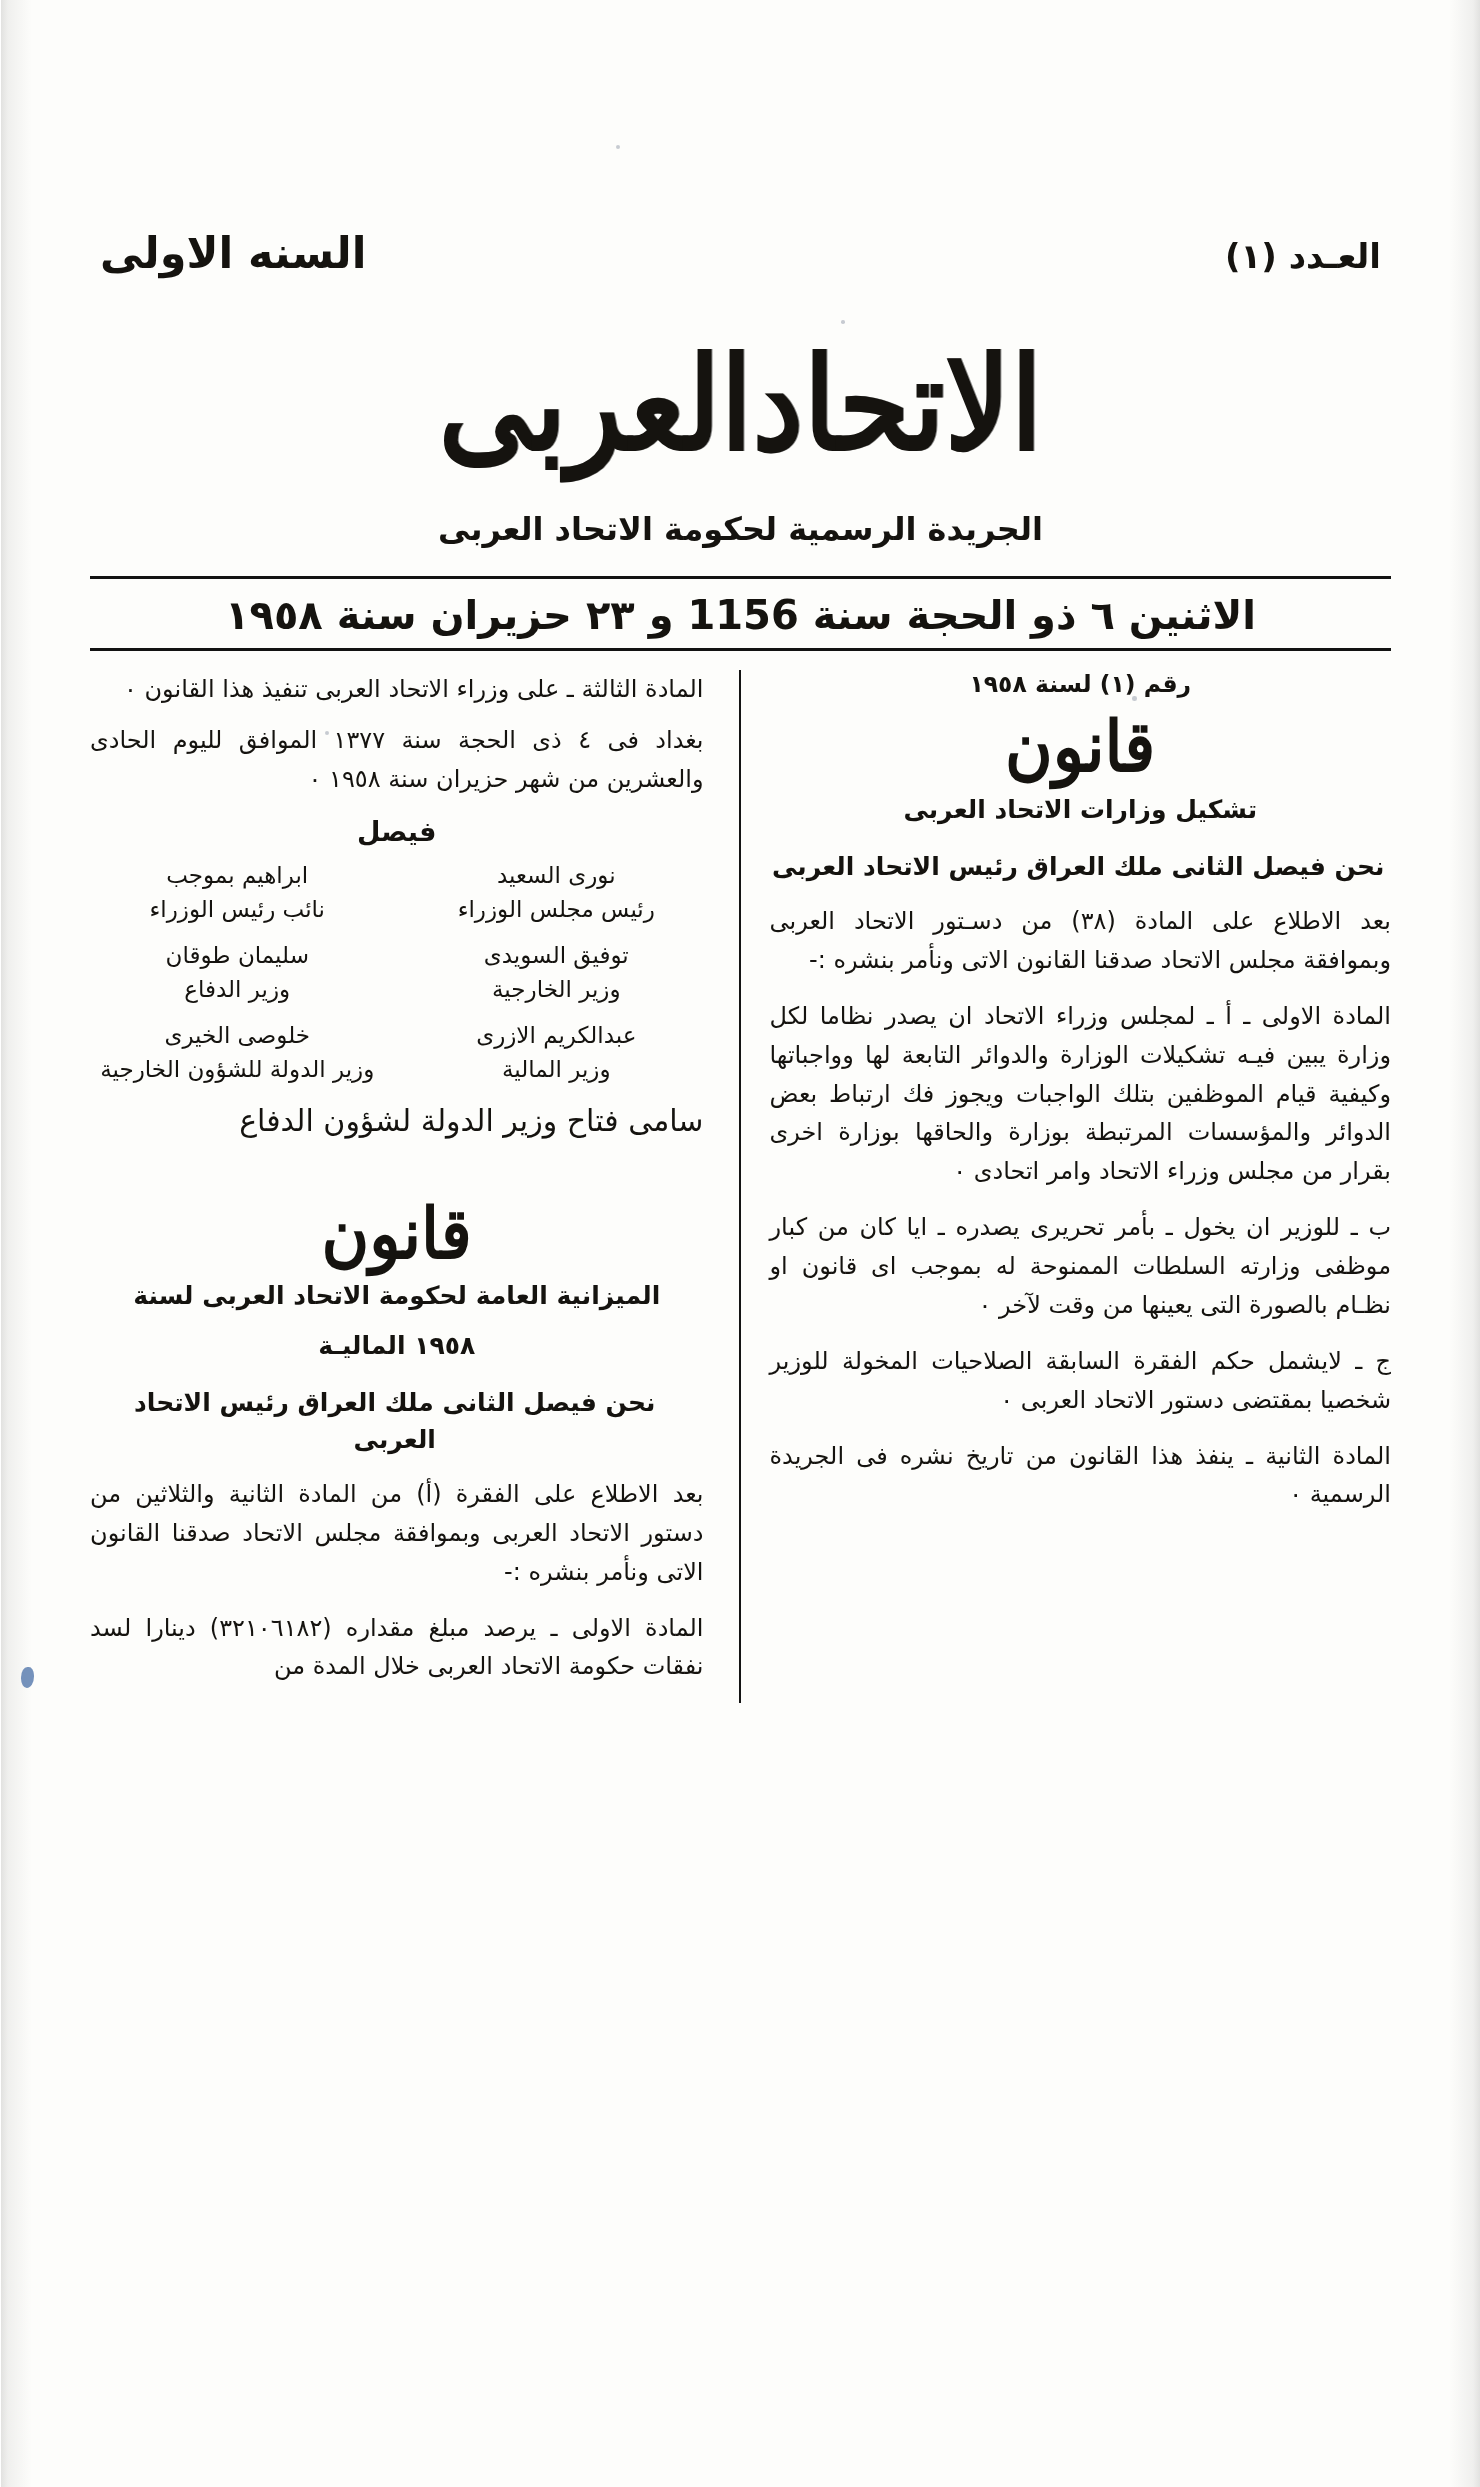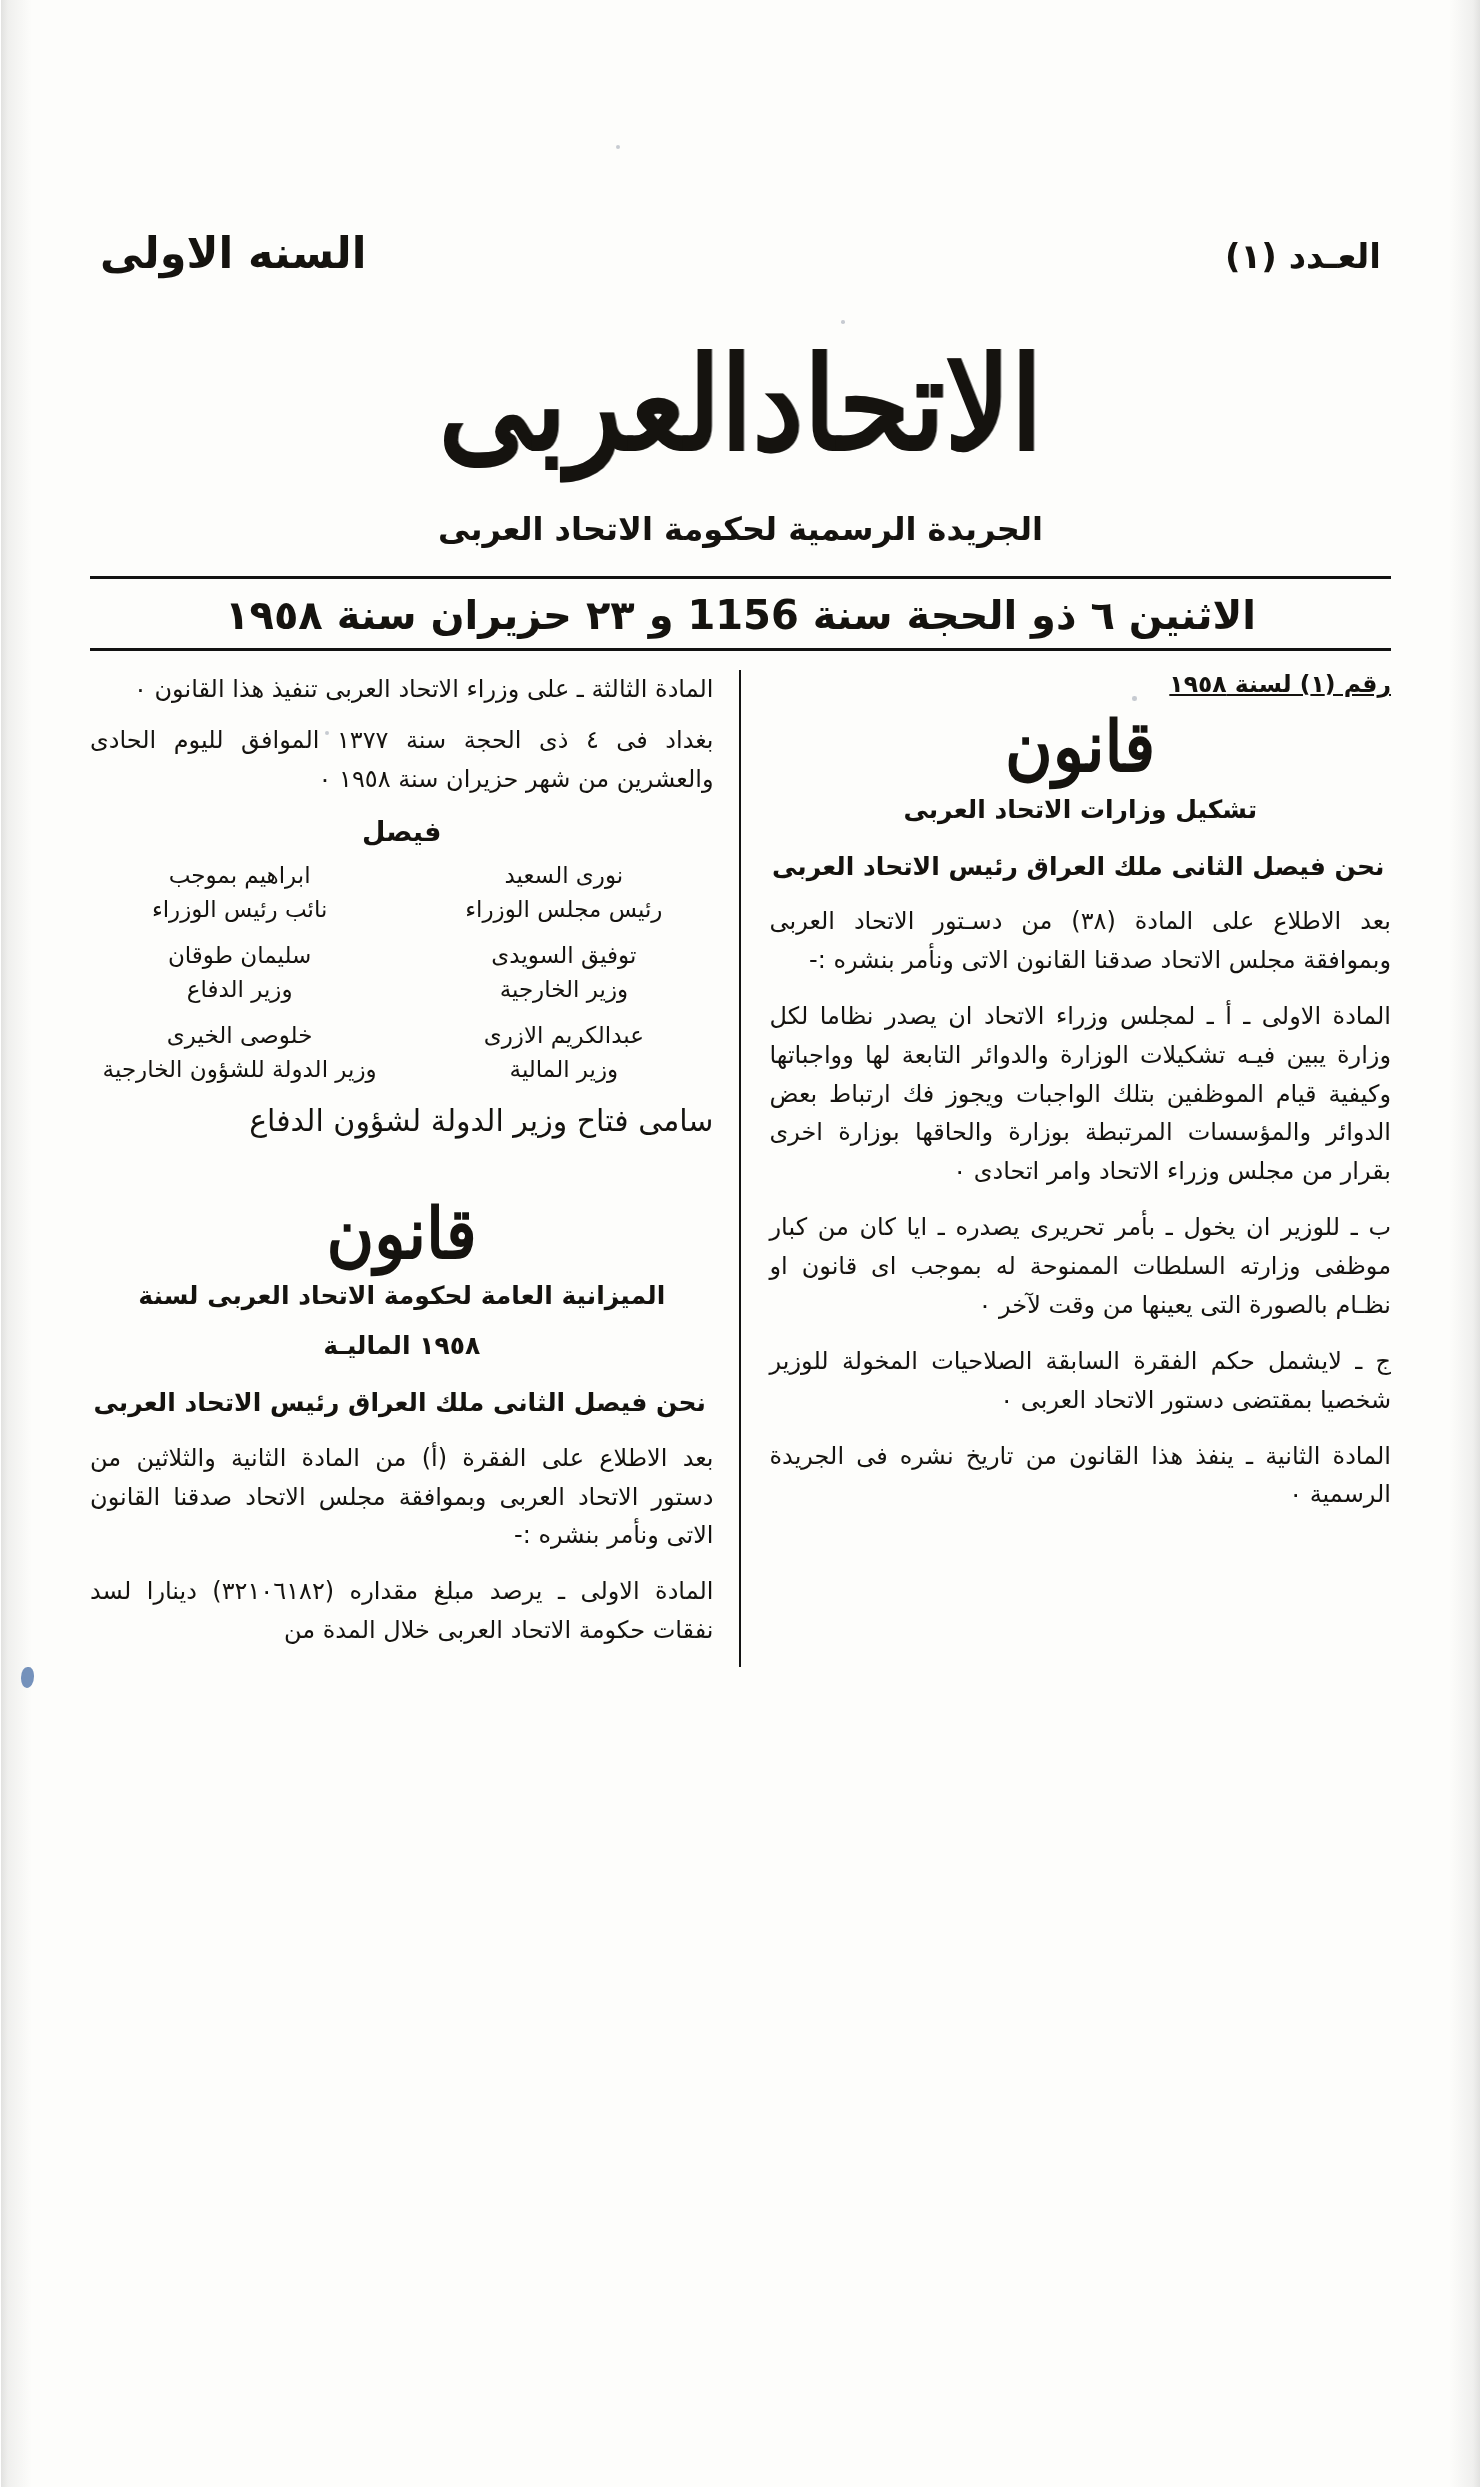--- a/index.html
+++ b/index.html
@@ -95,30 +95,30 @@
     position: relative;
   }
   .col {
     box-sizing: border-box;
     width: 50%;
   }
   .col-right {
     padding-left: 29px;
   }
   .col-left {
-    padding-right: 25px;
+    padding-right: 35px;
     border-right: 2.5px solid #141414;
   }
 
   .doc-ref {
+    text-align: center;
     font-size: 23.5px;
     font-weight: bold;
     margin-bottom: 13px;
     letter-spacing: 0.5px;
-    text-decoration: underline;
   }
   .qanoon {
     text-align: center;
     font-family: "DejaVu Serif", serif;
     font-size: 65px;
     font-weight: bold;
     letter-spacing: -1px;
     line-height: 1.1;
     margin: 5px 0 9px 0;
     transform: scaleY(1.08);

